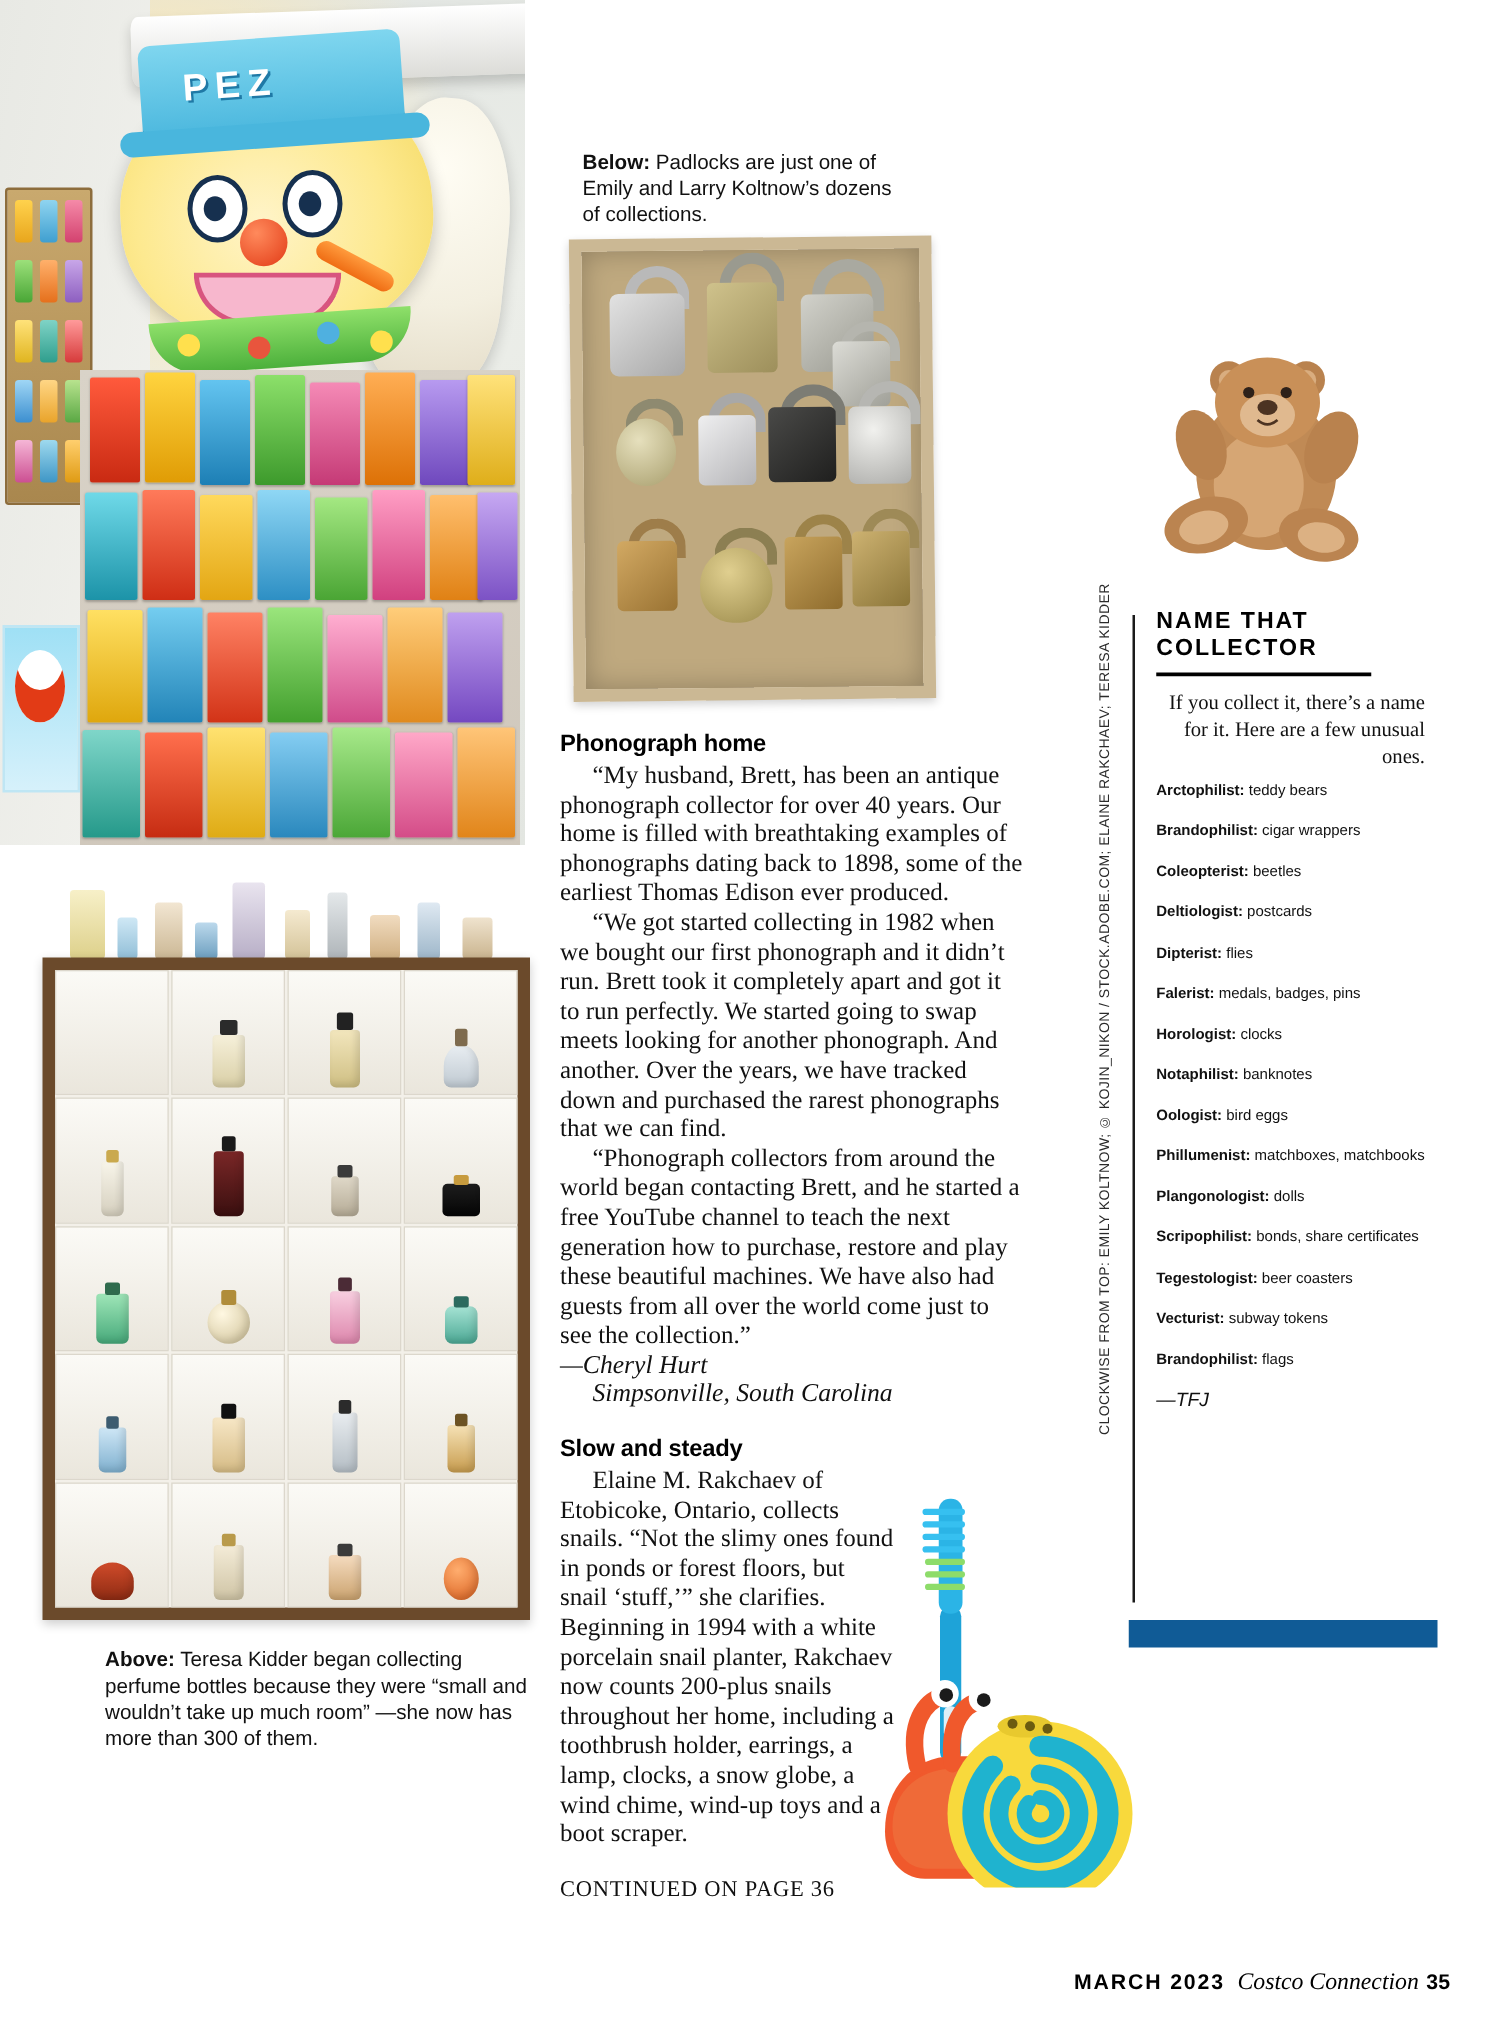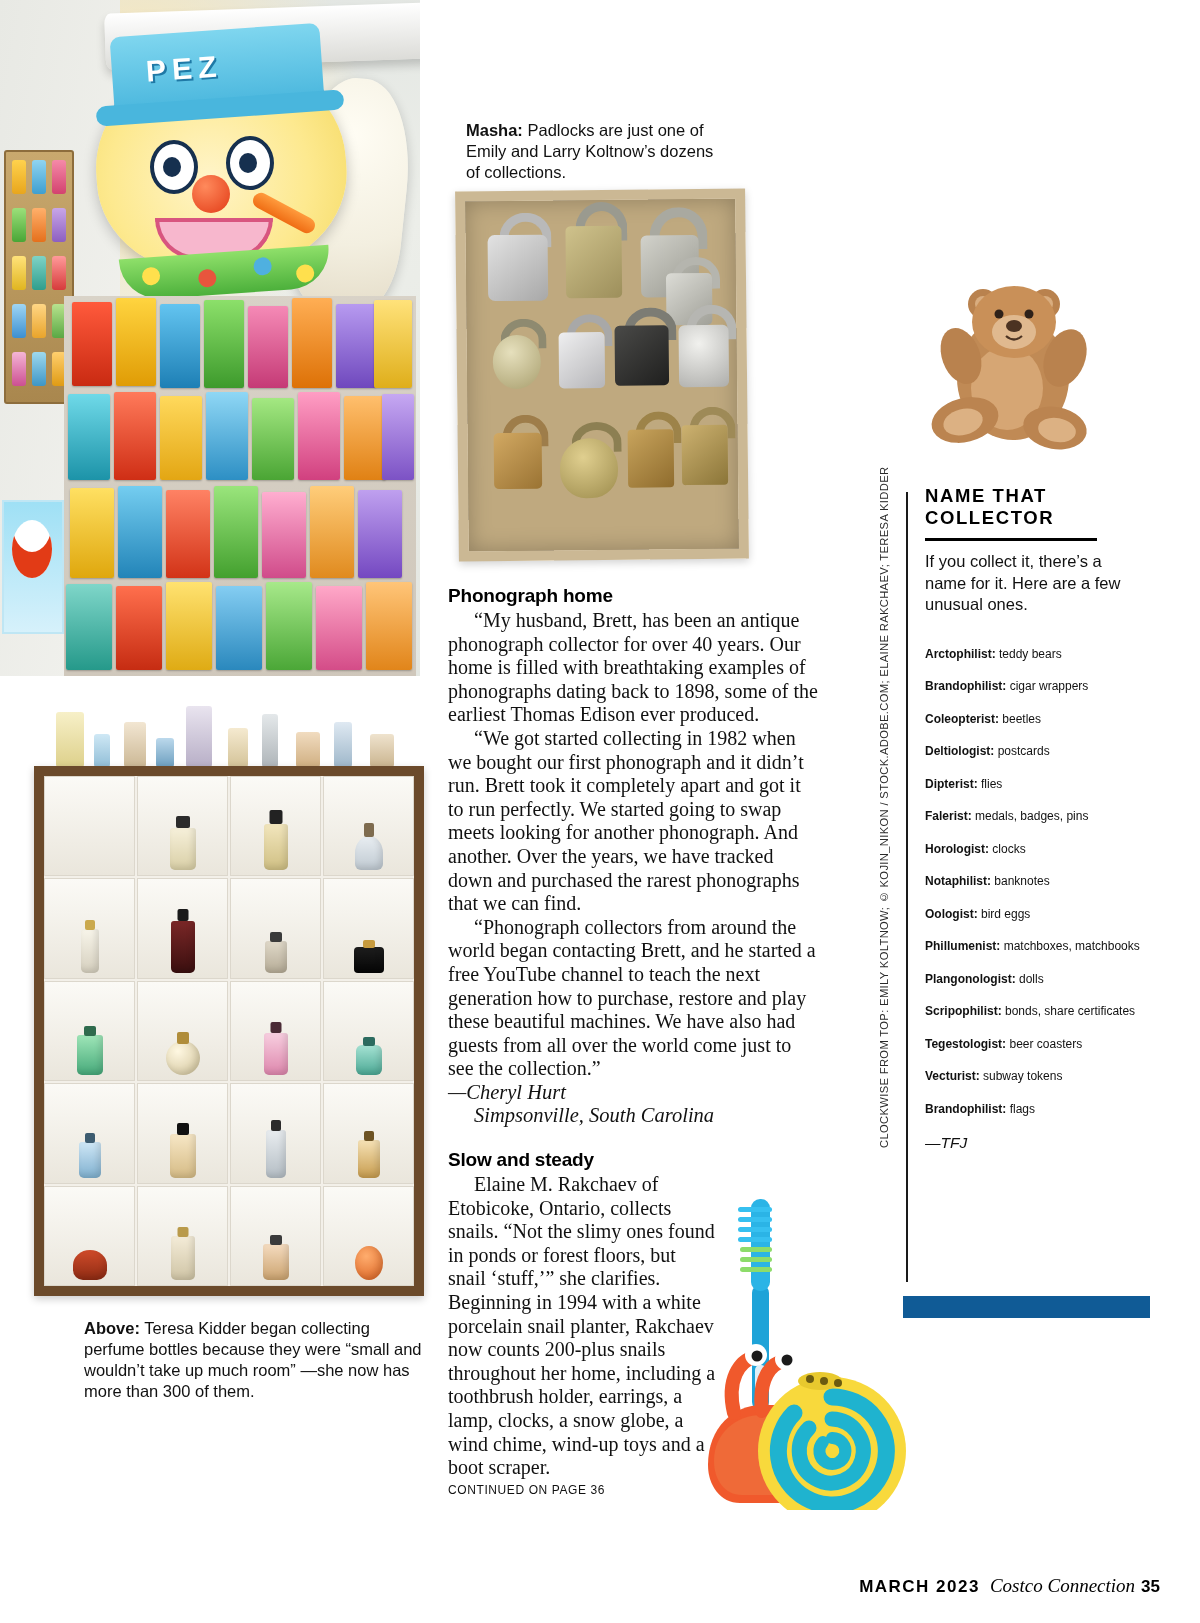--- a/index.html
+++ b/index.html
@@ -215,25 +215,25 @@
   }
   #article .attrib {
     font-family: "Liberation Serif", serif;
     font-style: italic;
     font-size: 20.5px;
     line-height: 23.6px;
     text-indent: 0;
   }
   .gap { height: 21px; }
   #continued {
-    font-family: Liberation Sans, sans-serif;
-    font-size: 12px;
+    font-family: Liberation Serif, serif;
+    font-size: 18px;
     letter-spacing: .6px;
     color: #111;
-    margin-top: 3px;
+    margin-top: 21px;
   }
 
   
   #cap-left-block { left: 84px; top: 1318px; width: 340px; }
   #cap-left-block .caption { margin-bottom: 16px; }
 
   
   #sidebar { left: 925px; top: 485px; width: 215px; }
   #sidebar .title {
     font-family: "Liberation Sans", sans-serif;
@@ -242,25 +242,26 @@
     letter-spacing: 1.6px;
     line-height: 22px;
     color: #000;
   }
   #sidebar .rule {
     border-top: 3px solid #000;
     margin: 9px 0 10px 0;
     width: 172px;
   }
   #sidebar .intro {
-    font-family: Liberation Sans, sans-serif;
+    font-family: Liberation Serif, serif;
     font-size: 16.5px;
     line-height: 21.5px;
     color: #111;
-    margin-bottom: 28px;
+    margin-bottom: 6px;
+    text-align: right;
   }
   #sidebar .entry {
     font-family: "Liberation Sans", sans-serif;
     font-size: 12px;
     line-height: 21.5px;
     color: #111;
     margin-bottom: 11px;
   }
   #sidebar .entry b { font-weight: 700; }
   #sidebar .sig {
@@ -399,21 +400,21 @@
     <div class="pack" style="left:152px;top:290px; width:46px; height:84px; background:linear-gradient(#84cdf2,#2a88bd);"></div>
     <div class="pack" style="left:202px;top:286px; width:46px; height:88px; background:linear-gradient(#a7e98a,#4ba737);"></div>
     <div class="pack" style="left:252px;top:290px; width:46px; height:84px; background:linear-gradient(#ffa8c8,#d44c88);"></div>
     <div class="pack" style="left:302px;top:286px; width:46px; height:88px; background:linear-gradient(#ffc578,#e1851a);"></div>
   </div>
 
   <div class="santa"></div>
 </div>
 
 <div class="abs caption" id="cap-below">
-  <b>Masha:</b><span> Padlocks are just one of Emily and Larry Koltnow’s dozens of collections.</span>
+  <b>Below:</b><span> Padlocks are just one of Emily and Larry Koltnow’s dozens of collections.</span>
 </div>
 
 <div class="abs" id="padlock-photo">
   <div class="inner">
 
     <div class="lock" style="left:22px; top:28px;">
       <div class="shackle" style="left:12px; top:-16px; width:34px; height:26px; border-width:9px; border-color:#b9b9b9;"></div>
       <div class="body" style="left:0; top:6px; width:60px; height:66px; background:linear-gradient(140deg,#e2e2e2,#a8a8a8); border-radius:7px;"></div>
     </div>
     <div class="lock" style="left:100px; top:22px;">

